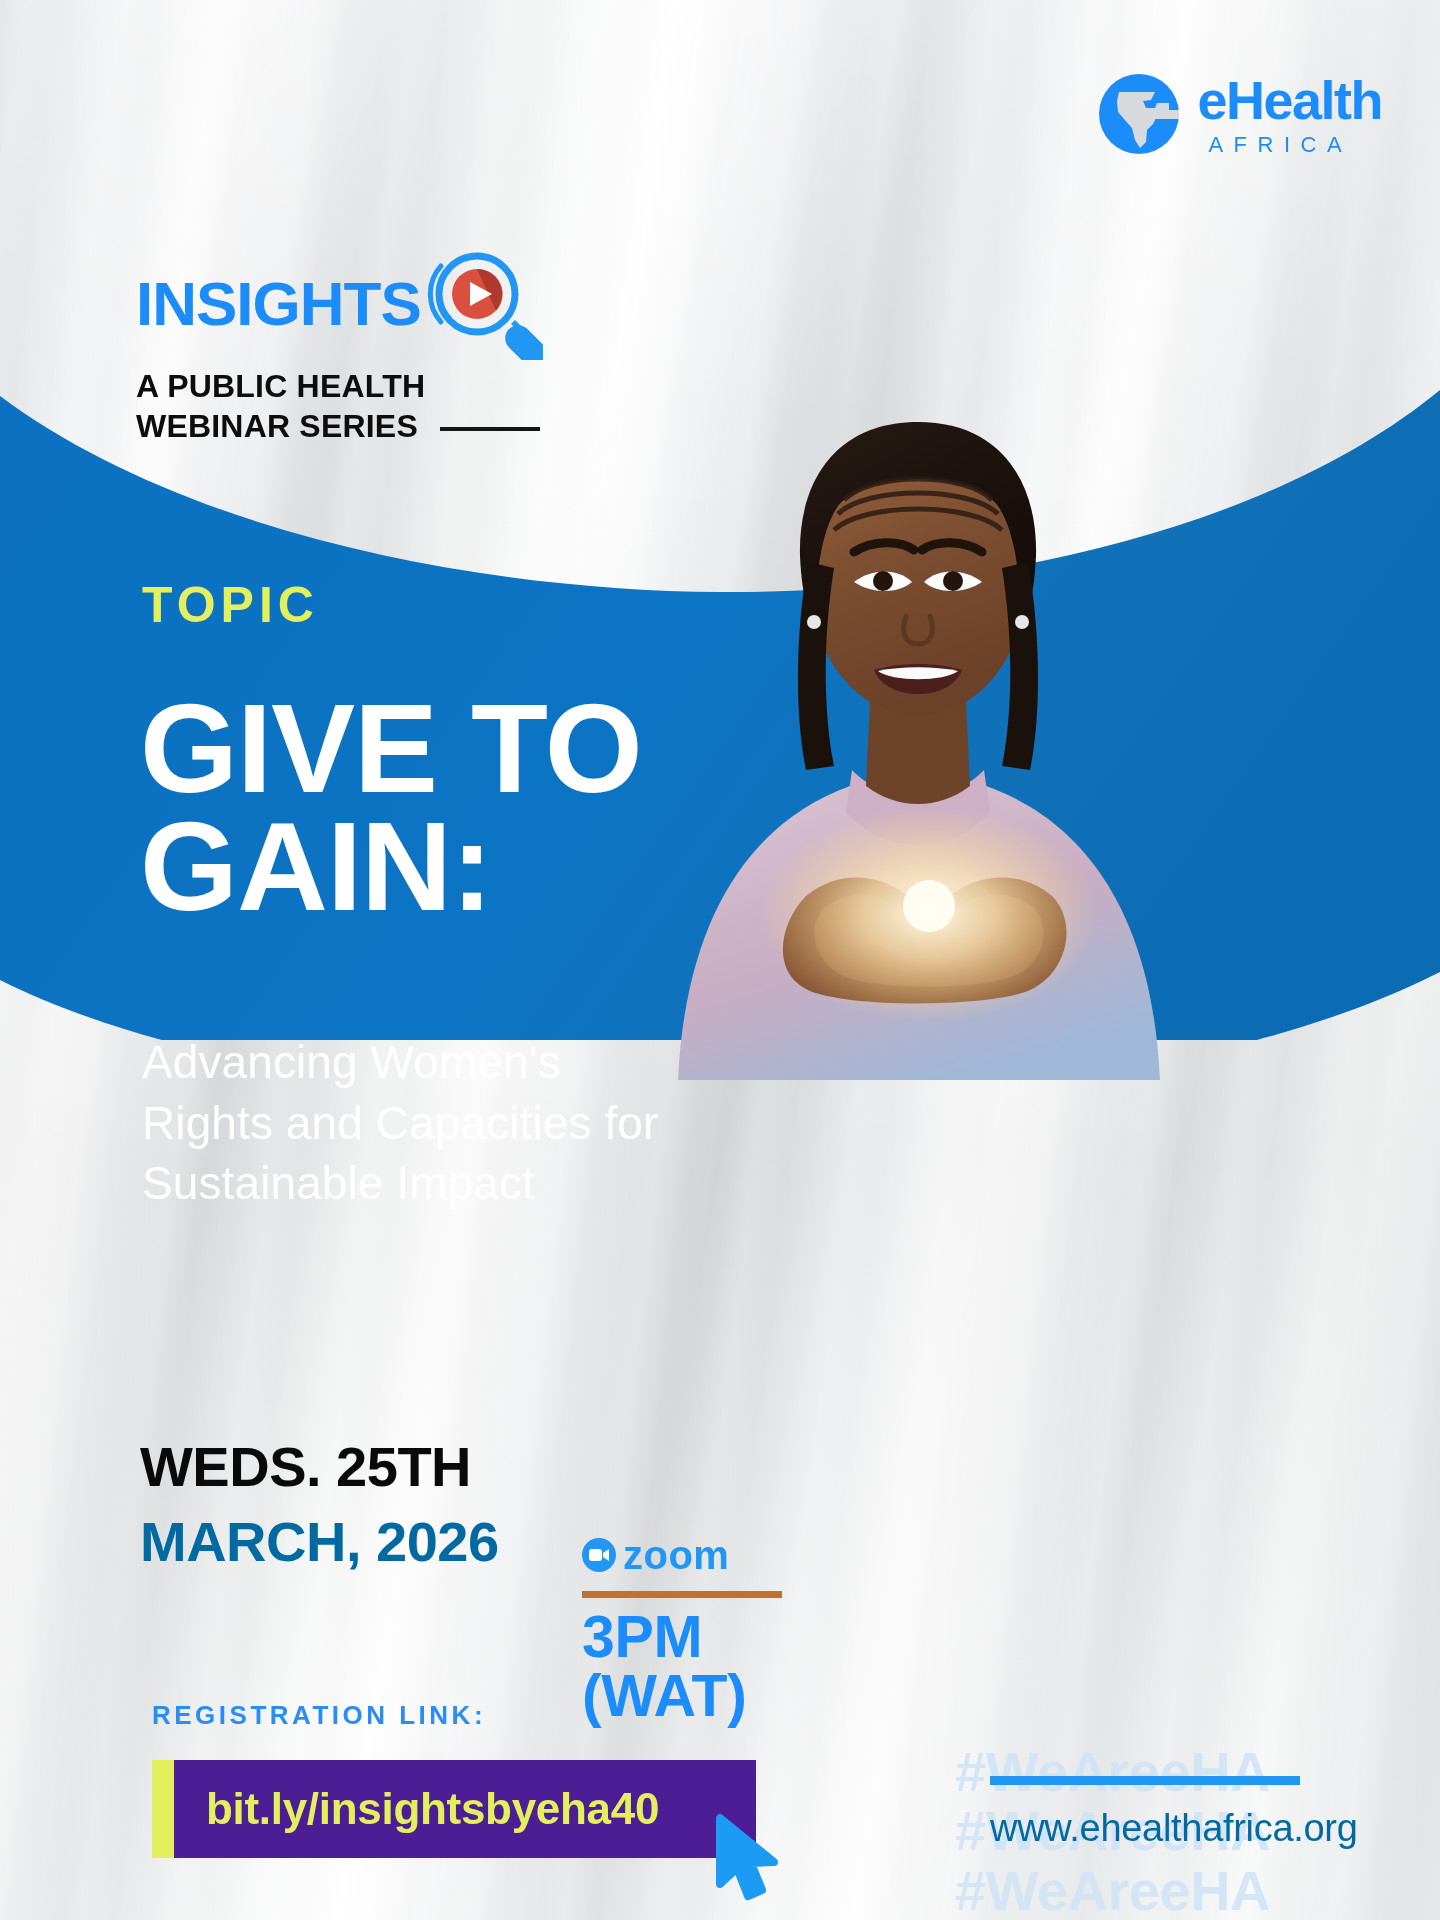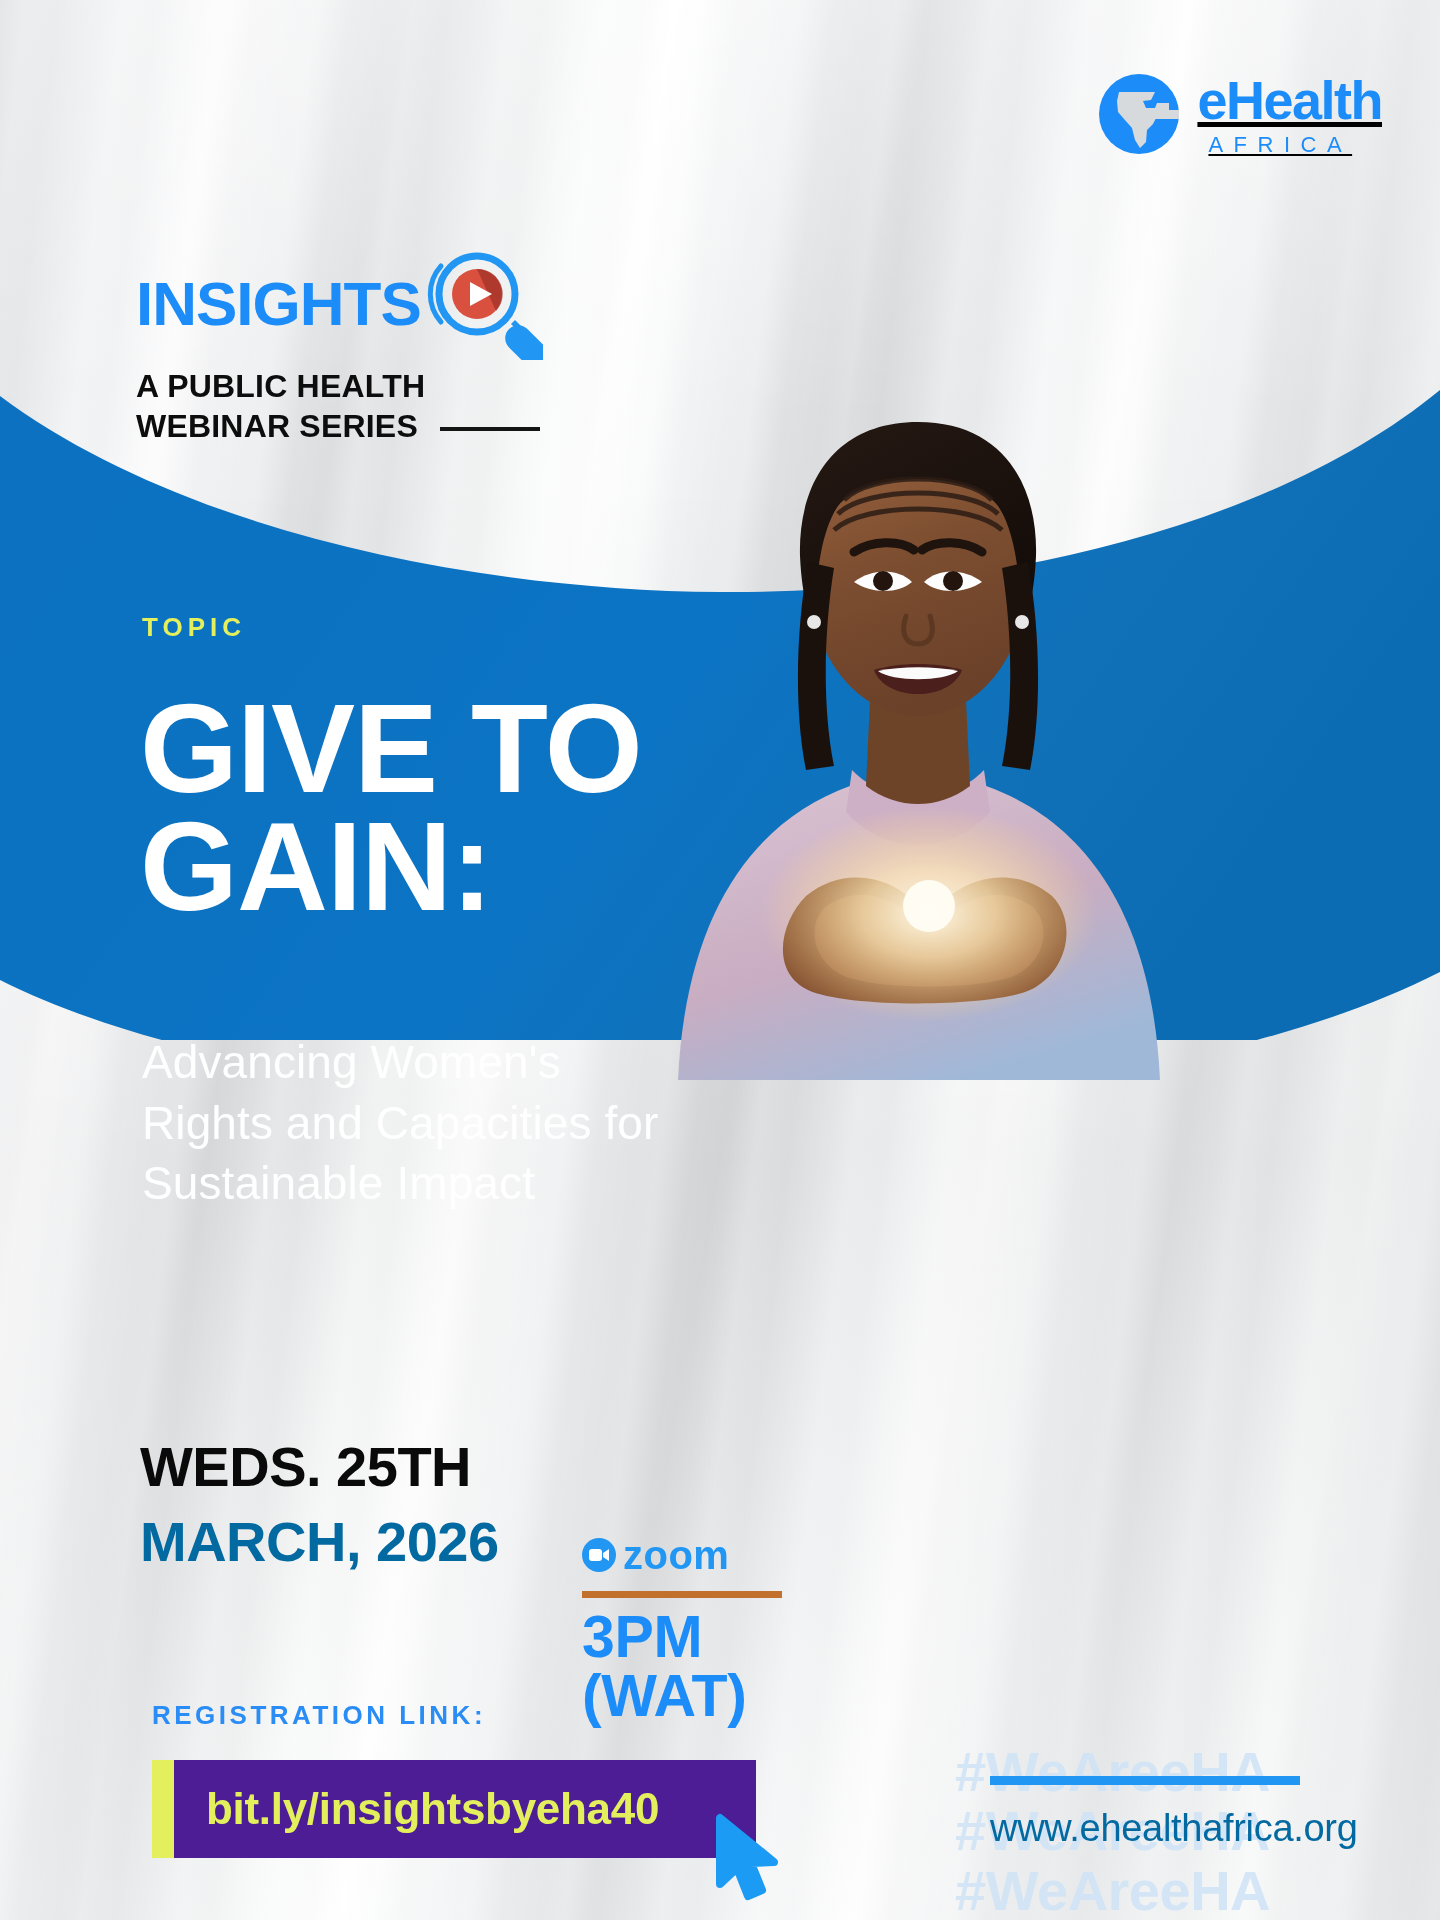--- a/index.html
+++ b/index.html
@@ -56,21 +56,21 @@
         rgba(255,255,255,0) 96px);
   }
 
   
   .blue-band { position:absolute; left:0; top:380px; width:1440px; height:660px; }
   .blue-band svg { display:block; width:1440px; height:660px; }
 
   
   .eha-logo {
     position:absolute; right:58px; top:72px;
-    display:flex; align-items:center; gap:16px;text-decoration:underline;
+    display:flex; align-items:center; gap:16px;
   }
   .eha-globe { width:84px; height:84px; flex:0 0 auto; }
   .eha-words { display:flex; flex-direction:column; line-height:1; }
   .eha-name {
     font-size:54px; font-weight:700; color:#1c8cf8;
     letter-spacing:-1.5px;
   }
   .eha-sub {
     font-size:22px; font-weight:400; color:#1c8cf8;
     letter-spacing:10.5px; margin-top:7px; margin-left:11px;
@@ -88,22 +88,22 @@
   .insights-sub {
     font-size:32px; font-weight:700; color:#0d0d0d;
     line-height:1.26; letter-spacing:.2px; margin-top:6px;
     display:flex; flex-direction:column;justify-content:space-between;
   }
   .sub-line2 { display:flex; align-items:center; gap:22px; }
   .sub-rule { width:100px; height:4px; background:#141414; margin-top:6px; }
 
   
   .topic-label {
-    position:absolute; left:142px; top:612px;
-    font-size:26px; font-weight:700; color:#e3ef5c;
+    position:absolute; left:142px; top:576px;
+    font-size:50px; font-weight:700; color:#e3ef5c;
     letter-spacing:5px;
   }
   .main-title {
     position:absolute; left:140px; top:690px;
     font-size:126px; font-weight:700; color:#ffffff;
     line-height:.94; letter-spacing:-1px;
   }
   .title-line { display:block; }
   .subtitle {
     position:absolute; left:142px; top:1032px;

